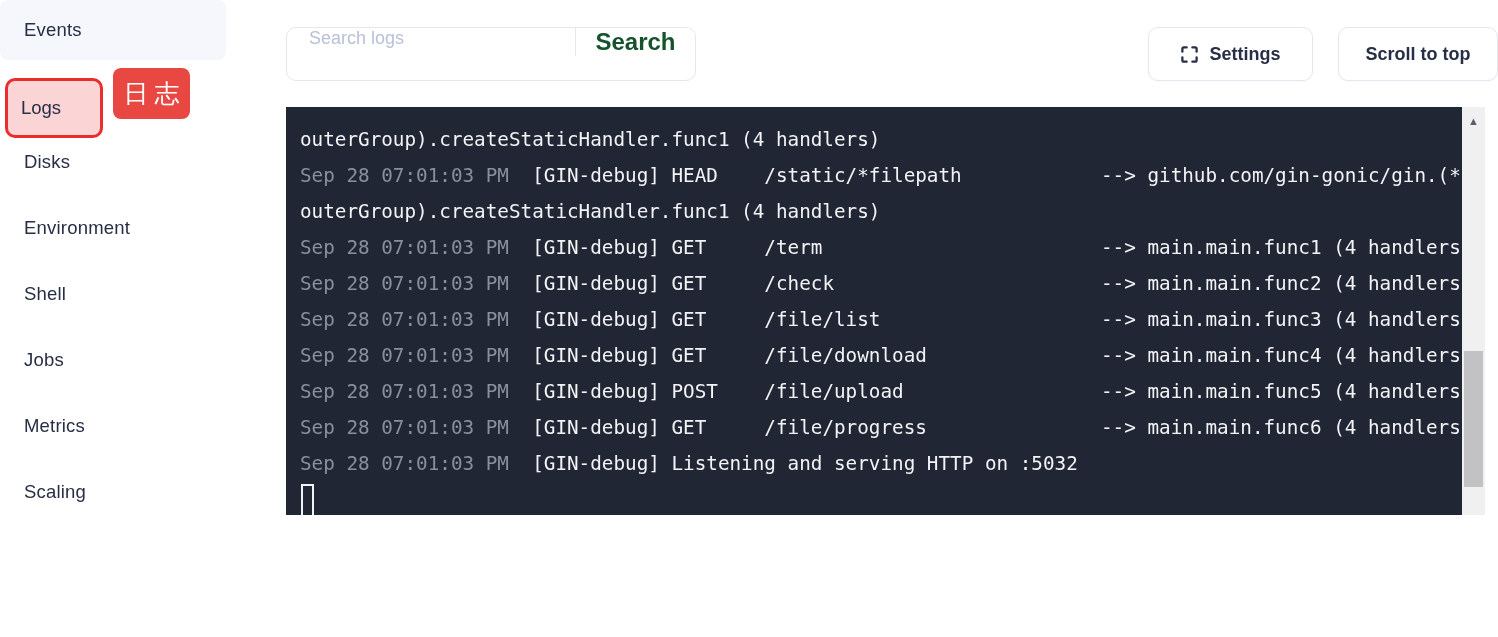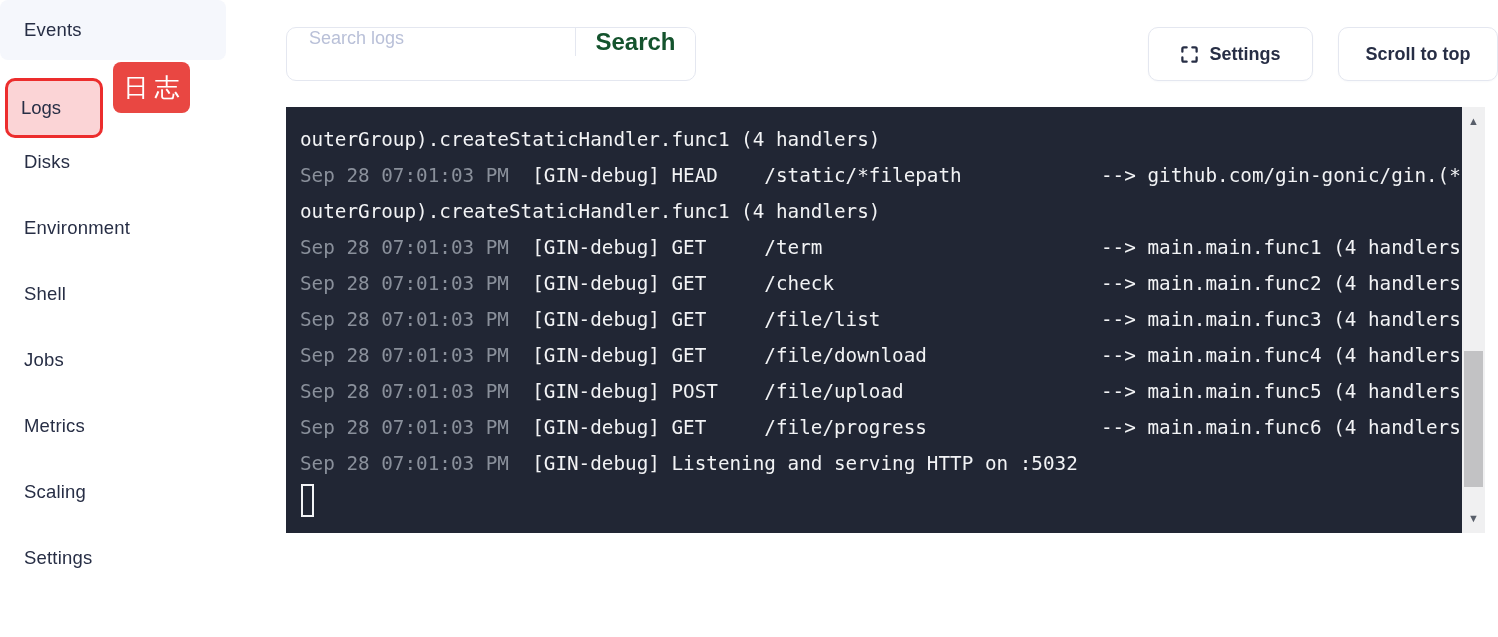--- a/index.html
+++ b/index.html
@@ -4,21 +4,21 @@
 <style>
   * { margin: 0; padding: 0; box-sizing: border-box; }
   html,body { background: #ffffff; }
   body {
     font-family: "Liberation Sans", sans-serif;
     color: #272e45;
   }
   .stage {
     position: relative;
     width: 1498px;
-    height: 637px;
+    height: 515px;
     background: #ffffff;
     overflow: hidden;
   }
 
   
   .side-item {
     position: absolute;
     left: 0;
     width: 226px;
     height: 60px;
@@ -45,21 +45,21 @@
     display: flex;
     align-items: center;
     padding-left: 13px;
     font-size: 18.5px;
     color: #272e45;
     cursor: pointer;
   }
   .annotation-badge {
     position: absolute;
     left: 113px;
-    top: 62px;
+    top: 68px;
     width: 77px;
     height: 51px;
     background: #e94742;
     border-radius: 8px;
     display: flex;
     align-items: center;
     justify-content: center;
     color: #ffffff;
     font-size: 25px;
     letter-spacing: 6px;

